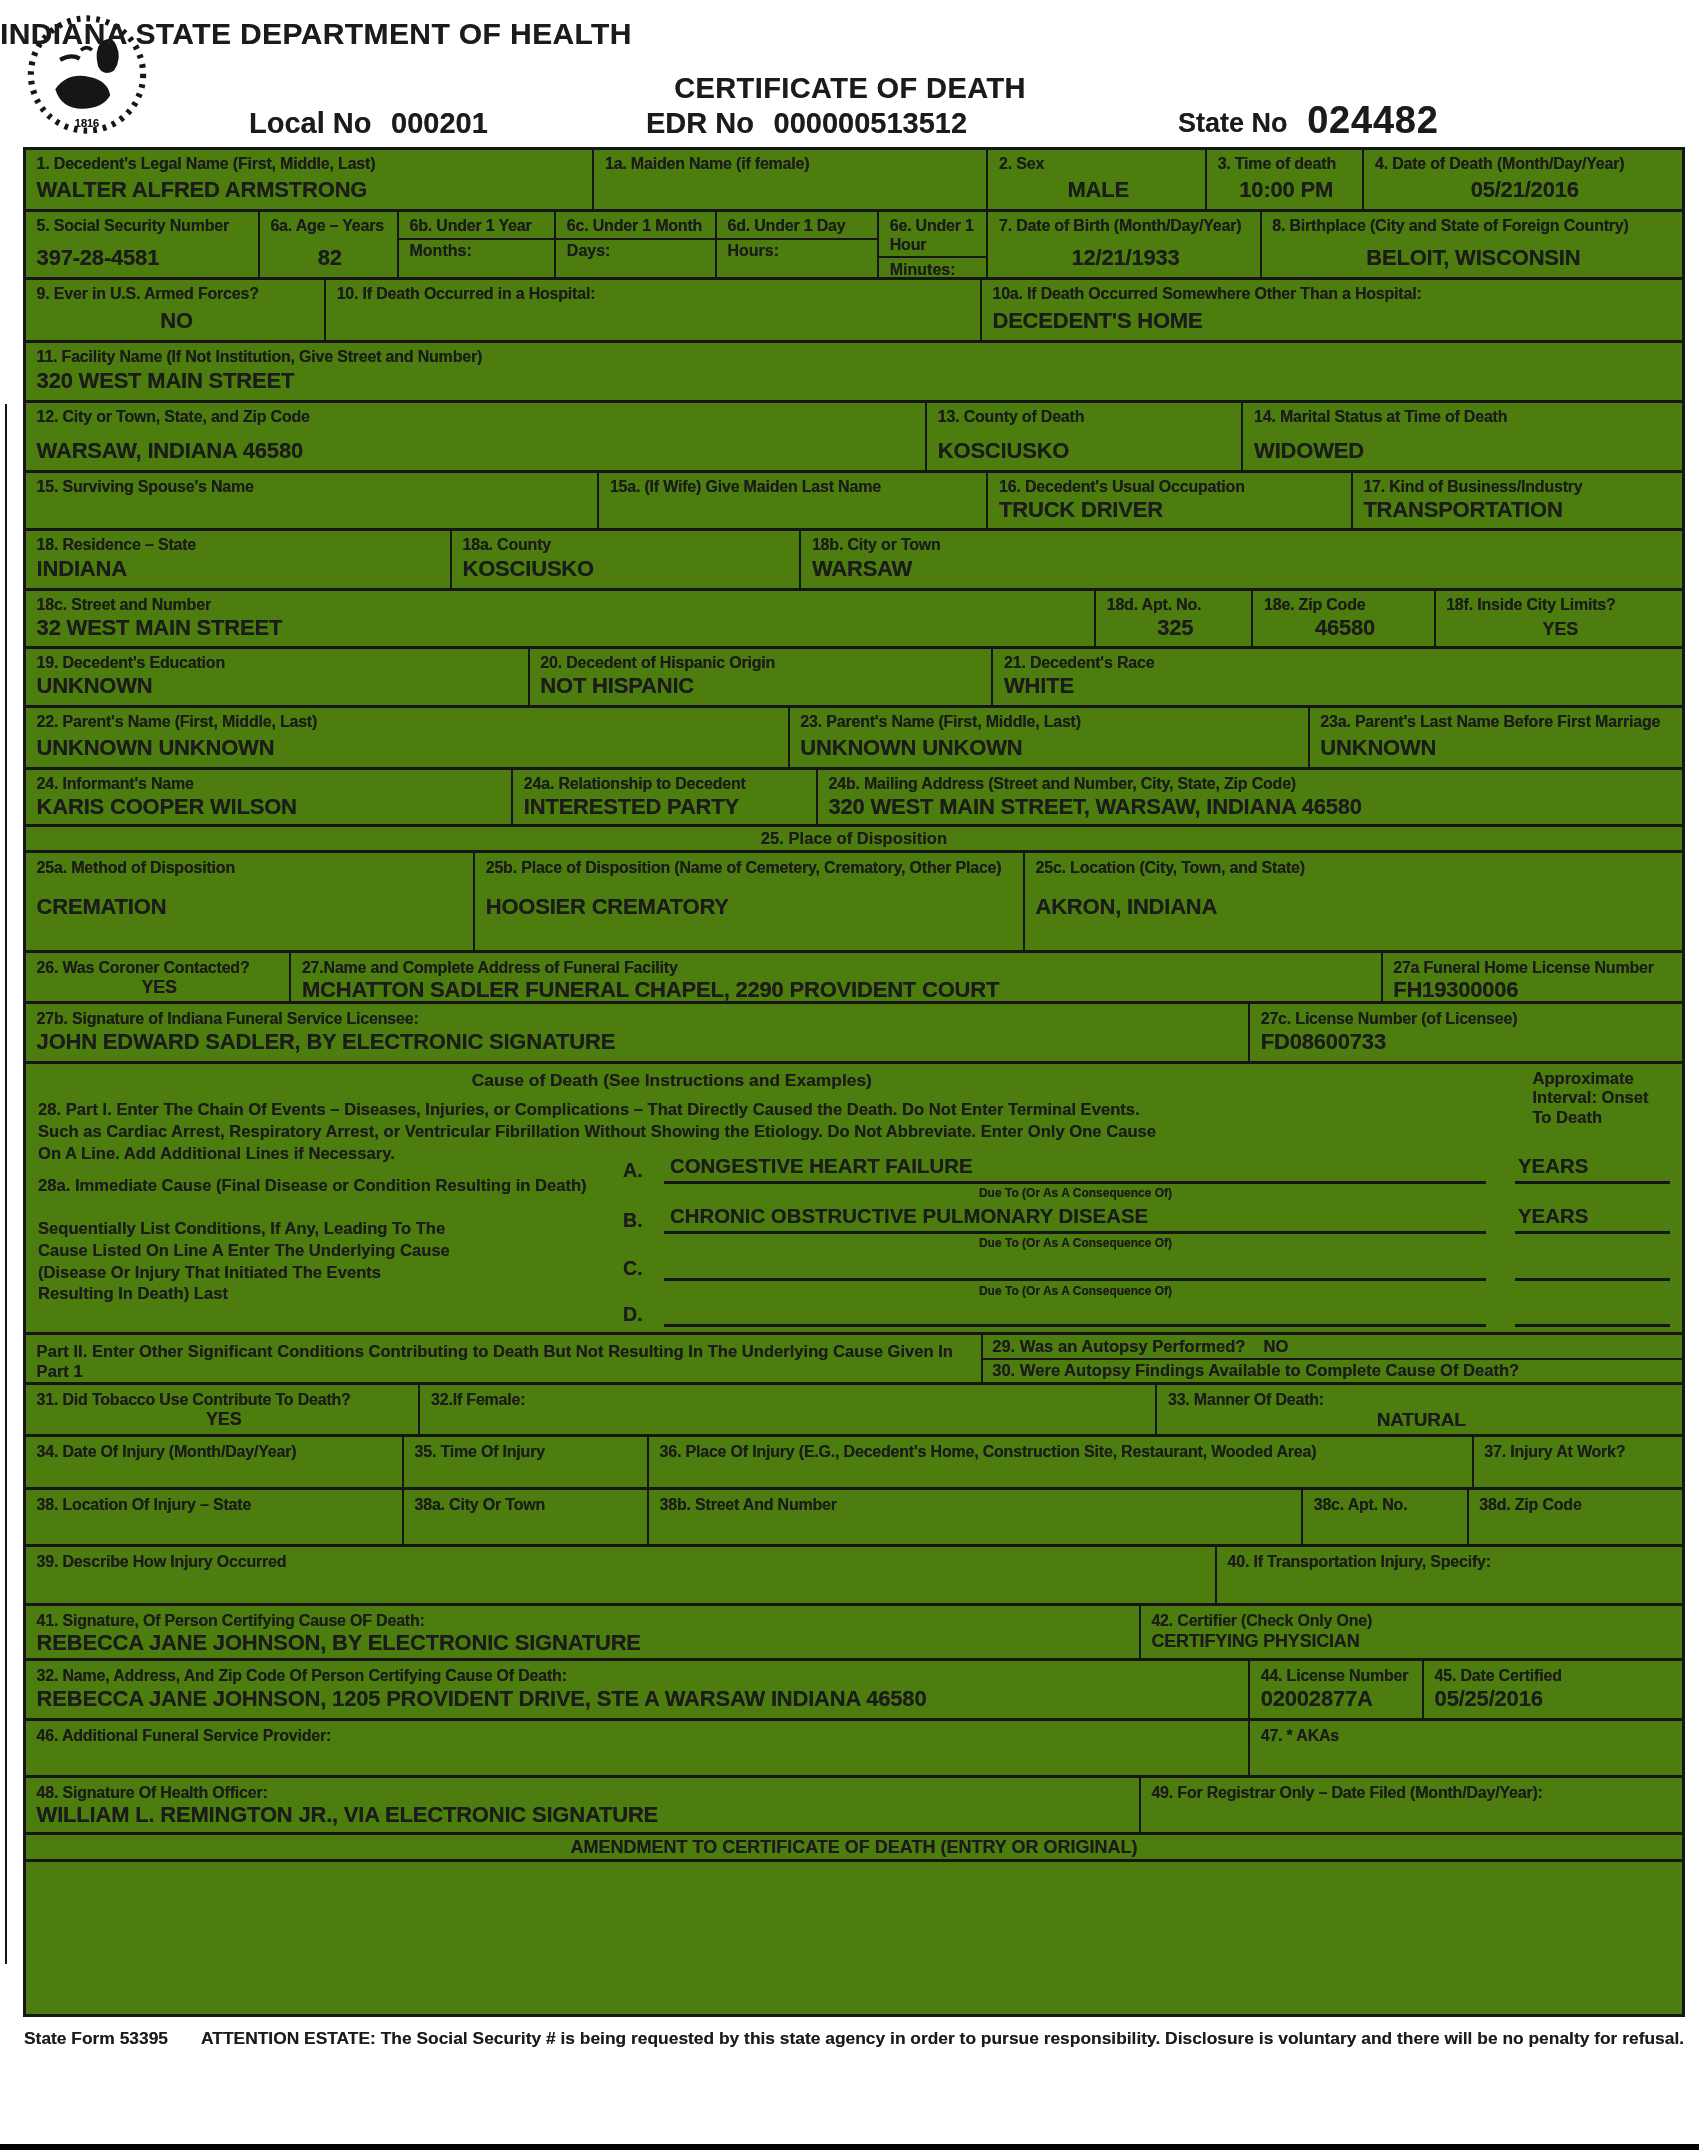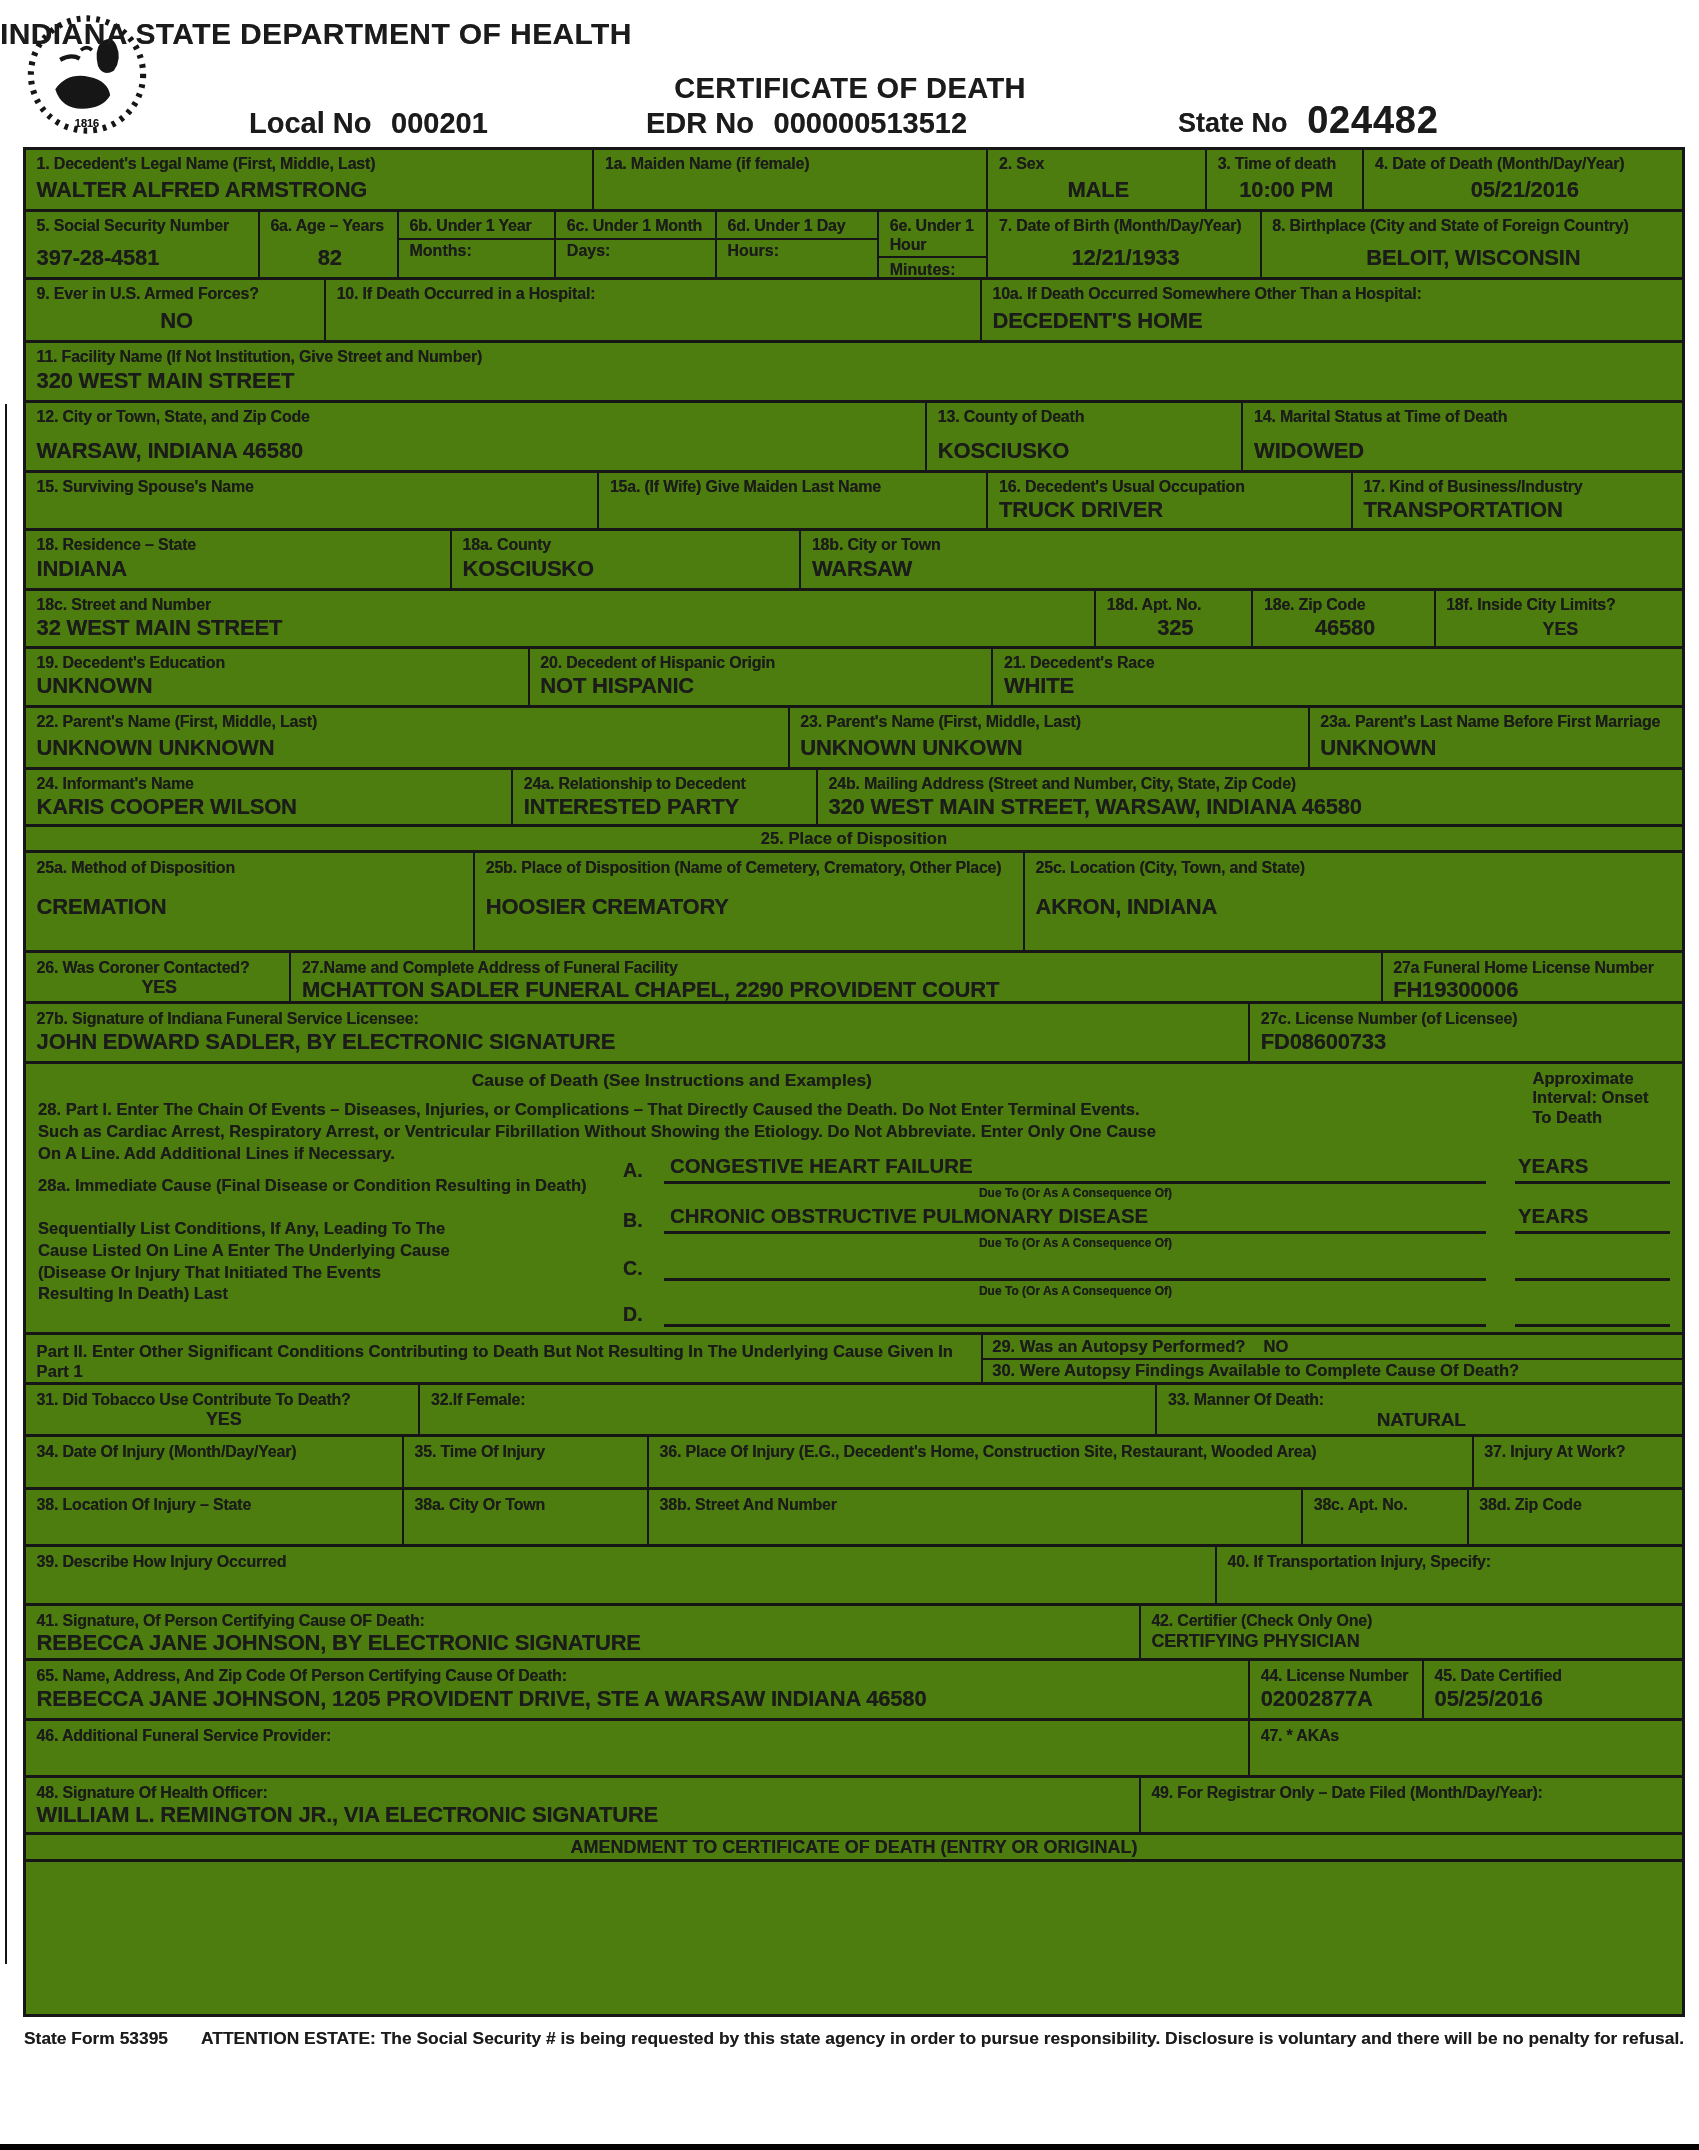--- a/index.html
+++ b/index.html
@@ -457,21 +457,21 @@
         <div class="val">REBECCA JANE JOHNSON, BY ELECTRONIC SIGNATURE</div>
       </div>
       <div class="cell" style="flex:1">
         <div class="lbl">42. Certifier (Check Only One)</div>
         <div class="val" style="font-size:18px">CERTIFYING PHYSICIAN</div>
       </div>
     </div>
 
     <div class="row" style="height:60px">
       <div class="cell" style="flex:0 0 73.8%">
-        <div class="lbl">65. Name, Address, And Zip Code Of Person Certifying Cause Of Death:</div>
+        <div class="lbl">32. Name, Address, And Zip Code Of Person Certifying Cause Of Death:</div>
         <div class="val">REBECCA JANE JOHNSON, 1205 PROVIDENT DRIVE, STE A WARSAW INDIANA 46580</div>
       </div>
       <div class="cell" style="flex:0 0 10.5%">
         <div class="lbl">44. License Number</div>
         <div class="val">02002877A</div>
       </div>
       <div class="cell" style="flex:1">
         <div class="lbl">45. Date Certified</div>
         <div class="val">05/25/2016</div>
       </div>

